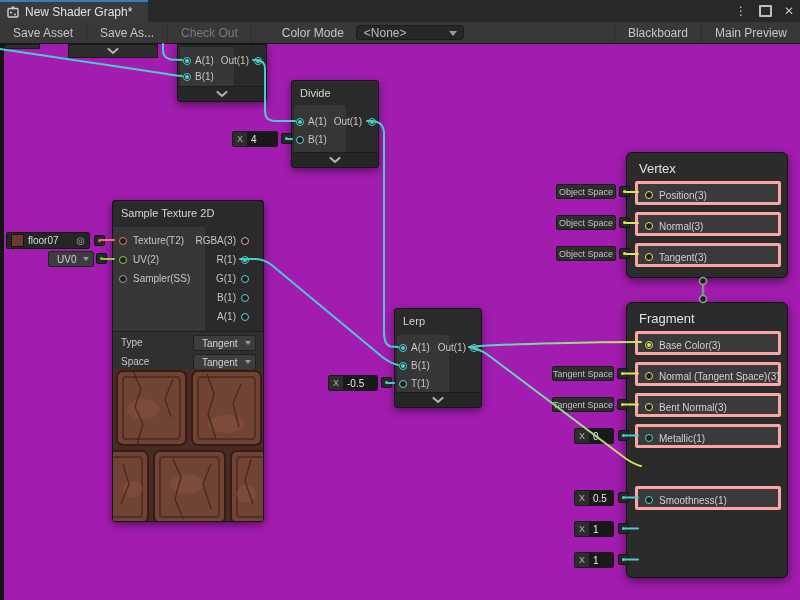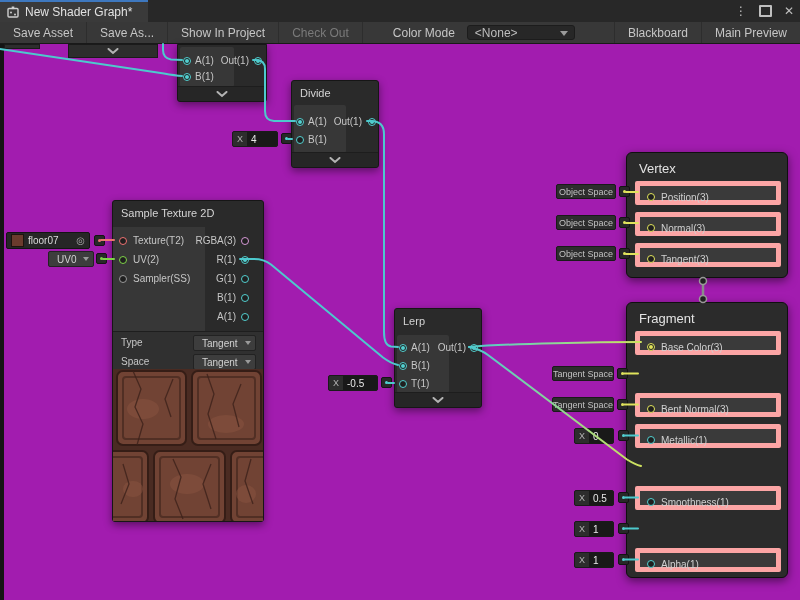--- a/index.html
+++ b/index.html
@@ -44,21 +44,21 @@
   .p-v2{color:var(--vector2-port,#7ed348)}
   .p-v3{color:var(--vector3-port,#e0e35c)}
   .p-v4{color:var(--vector4-port,#d79ad7)}
   .p-tex{color:var(--texture-port,#ee7272)}
   .p-samp{color:#9a9a9a}
   
   .stack{position:absolute;background:#2b2b2b;border:1px solid #0f0f0f;border-radius:6px;
         box-shadow:0 3px 10px rgba(0,0,0,.5);box-sizing:border-box}
   .stitle{position:absolute;left:12px;top:8px;font-size:13px;color:#e3e3e3}
   .block{position:absolute;left:8px;width:146px;height:24px;background:#3a3a3a;
-        border:5px solid #fca5a5;border-radius:2px;box-sizing:border-box}
+        border:3px solid #fca5a5;border-radius:2px;box-sizing:border-box}
   .block .port{left:7px;top:7px}
   .block .blabel{position:absolute;left:21px;top:6px;font-size:10px;color:#d0d0d0;white-space:nowrap}
   
   .dotbox{position:absolute;width:11px;height:11px;background:#282828;border:1px solid #141414;
         border-radius:2px;box-sizing:border-box}
   .dotbox::after{content:'';position:absolute;left:3px;top:3px;width:3px;height:3px;border-radius:50%;background:currentColor}
   .spacebox{position:absolute;height:15px;background:#2d2d2d;border:1px solid #1a1a1a;border-radius:2px;
         box-sizing:border-box;display:flex;align-items:center;justify-content:center;font-size:9px;color:#c2c2c2;white-space:nowrap}
   .valbox{position:absolute;height:16px;background:#2d2d2d;border:1px solid #1a1a1a;border-radius:2px;
         box-sizing:border-box;display:flex;align-items:stretch;font-size:10px;overflow:hidden}
@@ -91,21 +91,20 @@
   <div class="win-controls">
     <span>⋮</span>
     <span class="maxbox"></span>
     <span>✕</span>
   </div>
 </div>
 
 <div class="toolbar">
   <div class="tbtn">Save Asset</div>
   <div class="tbtn">Save As...</div>
-  <div class="tbtn">Show In Project</div>
   <div class="tbtn disabled">Check Out</div>
   <div class="tlabel">Color Mode</div>
   <div class="dropdown">
     <span>&lt;None&gt;</span>
     <span class="dd-arrow"></span>
   </div>
   <div class="spacer"></div>
   <div class="tbtn first">Blackboard</div>
   <div class="tbtn" style="border-right:none">Main Preview</div>
 </div>
@@ -287,35 +286,35 @@
       <span>Object Space</span>
     </div>
   <div class="dotbox p-v3" style="left:615px;top:204px"></div>
 
   <div class="stack" style="left:622px;top:258px;width:162px;height:276px">
     <span class="stitle">Fragment</span>
     <div class="block" style="top:28px">
       <span class="port p-v3 filled"></span>
       <span class="blabel">Base Color(3)</span>
     </div>
+    <div class="block" style="top:59px">
+      <span class="port p-v3"></span>
+      <span class="blabel">Normal (Tangent Space)(3)</span>
+    </div>
     <div class="block" style="top:90px">
       <span class="port p-v3"></span>
       <span class="blabel">Bent Normal(3)</span>
     </div>
     <div class="block" style="top:121px">
       <span class="port p-float"></span>
       <span class="blabel">Metallic(1)</span>
     </div>
     <div class="block" style="top:183px">
       <span class="port p-float"></span>
       <span class="blabel">Smoothness(1)</span>
-    </div>
-    <div class="block" style="top:245px">
-      <span class="port p-float"></span>
-      <span class="blabel">Alpha(1)</span>
     </div>
   </div>
   <div class="spacebox" style="left:548px;top:322px;width:62px">
       <span>Tangent Space</span>
     </div>
   <div class="dotbox p-v3" style="left:613px;top:324px"></div>
   <div class="spacebox" style="left:548px;top:353px;width:62px">
       <span>Tangent Space</span>
     </div>
   <div class="dotbox p-v3" style="left:613px;top:355px"></div>

